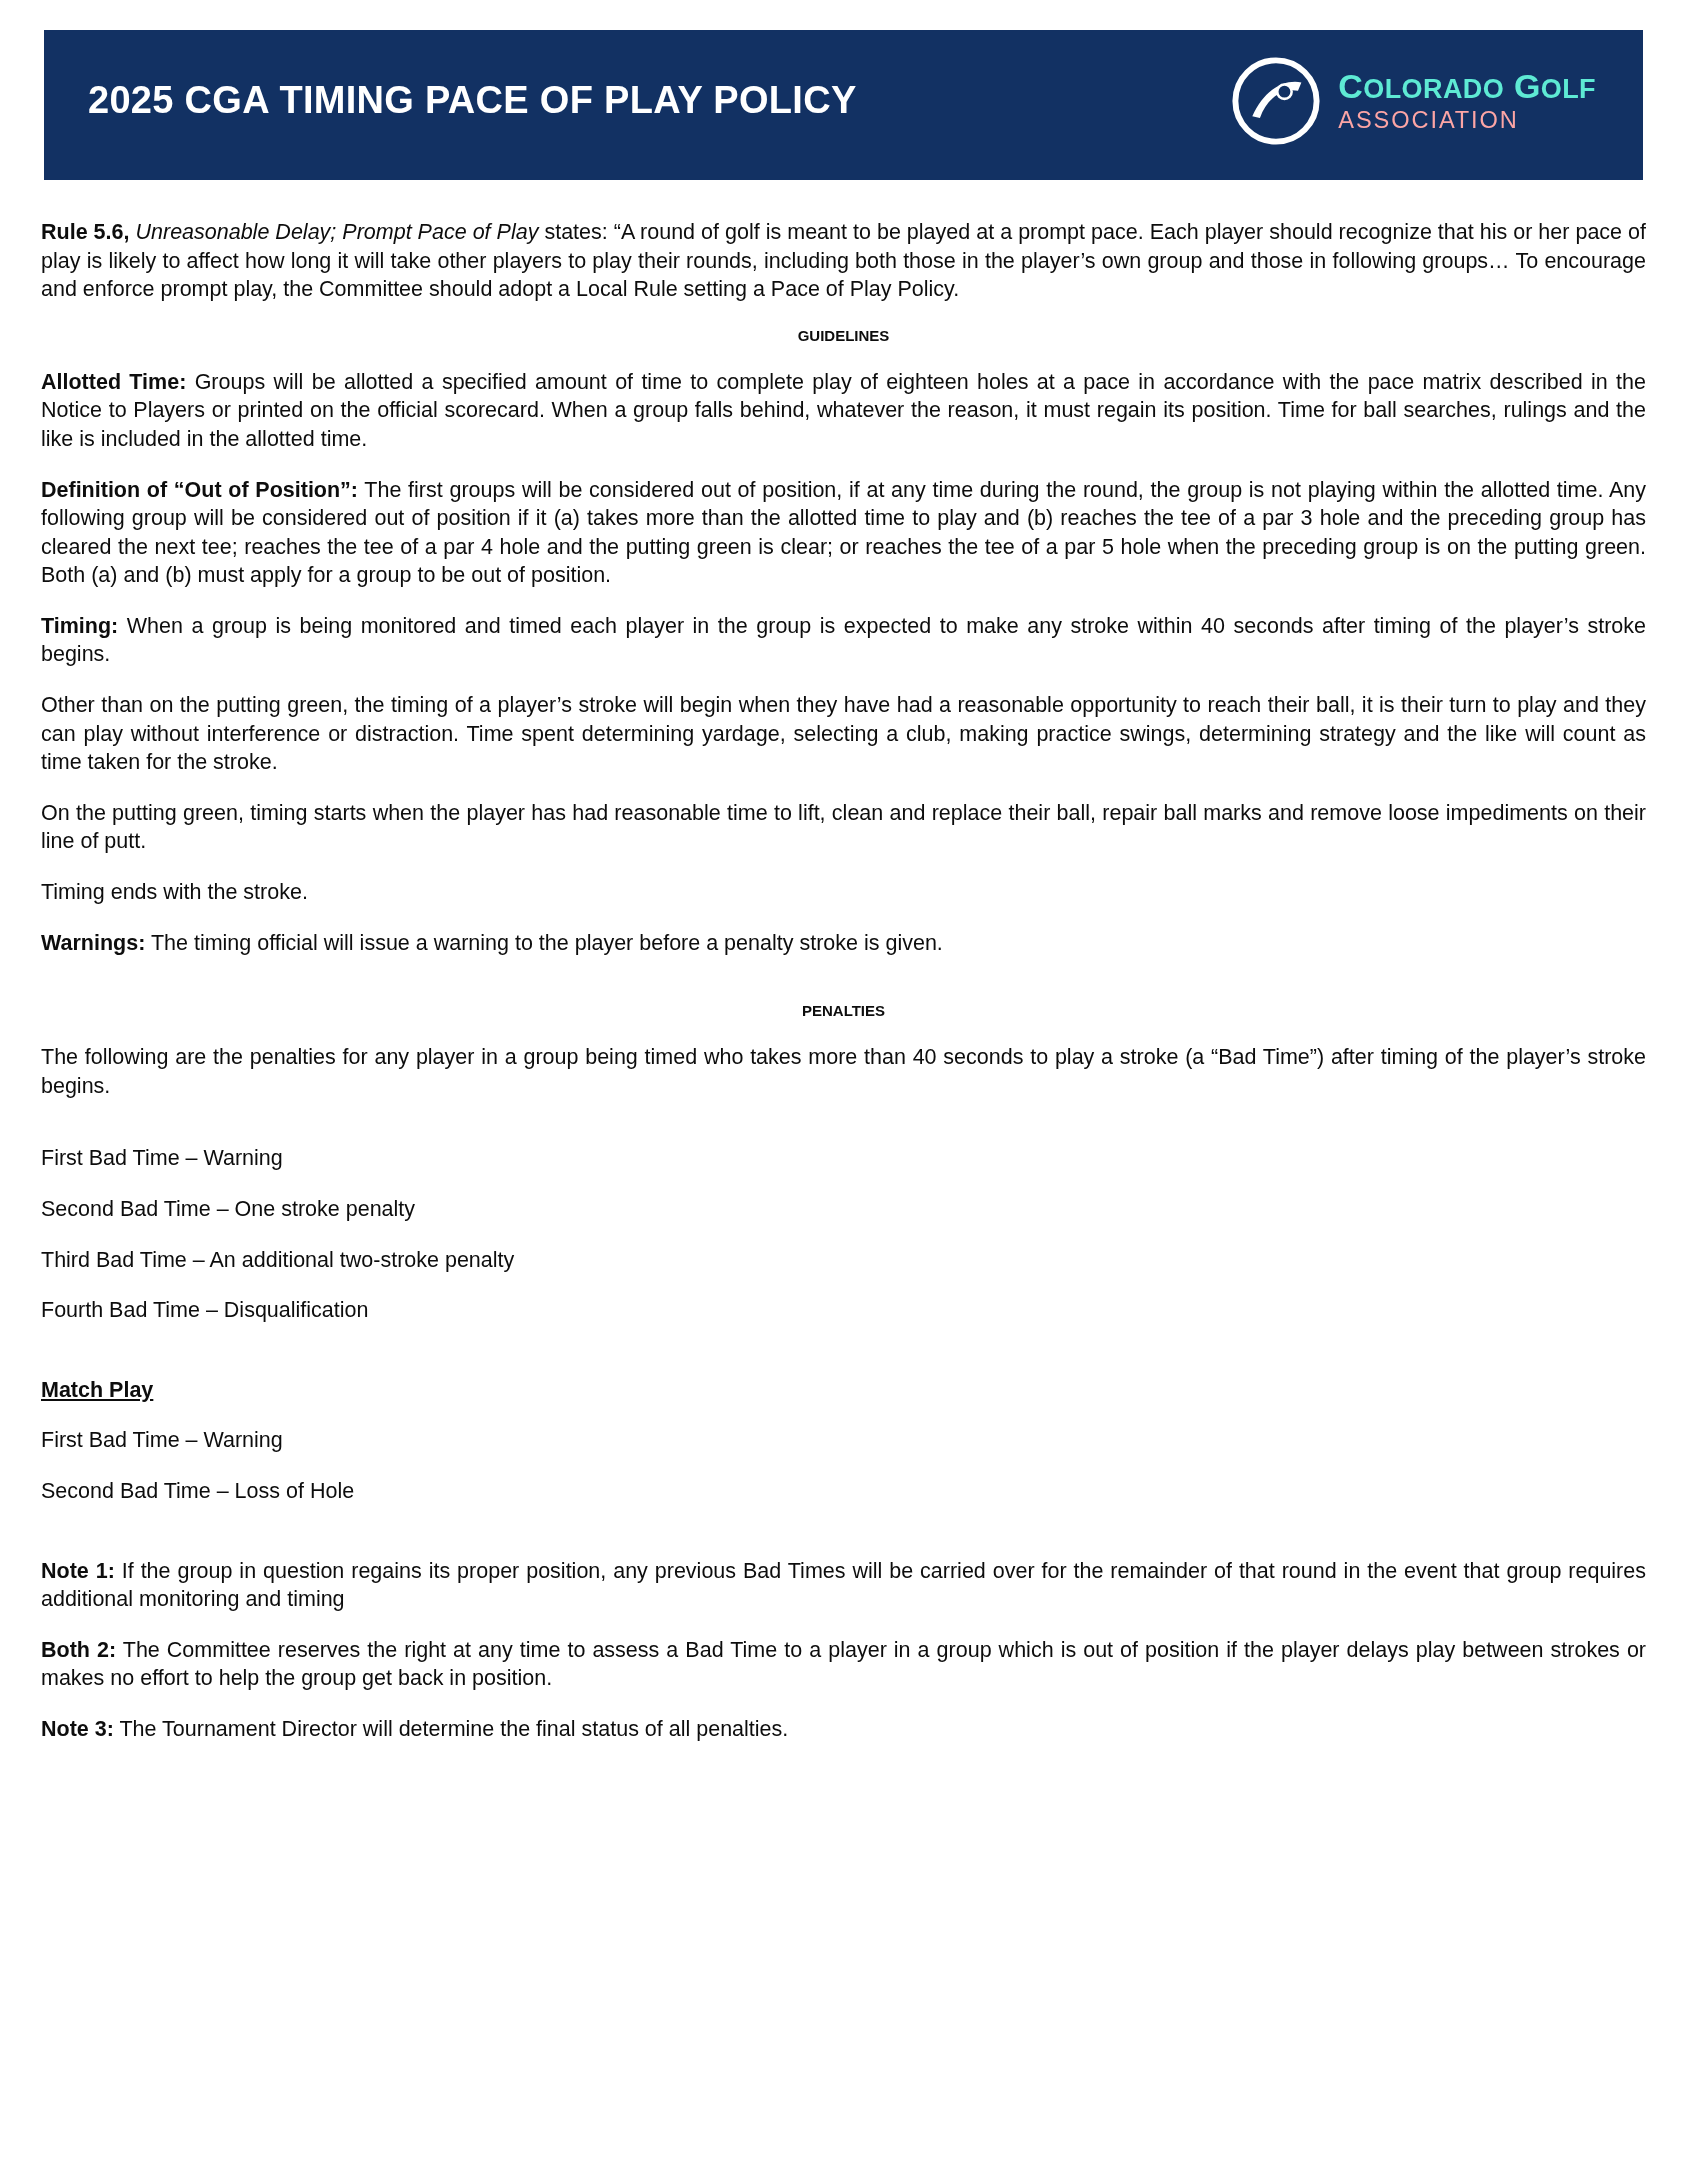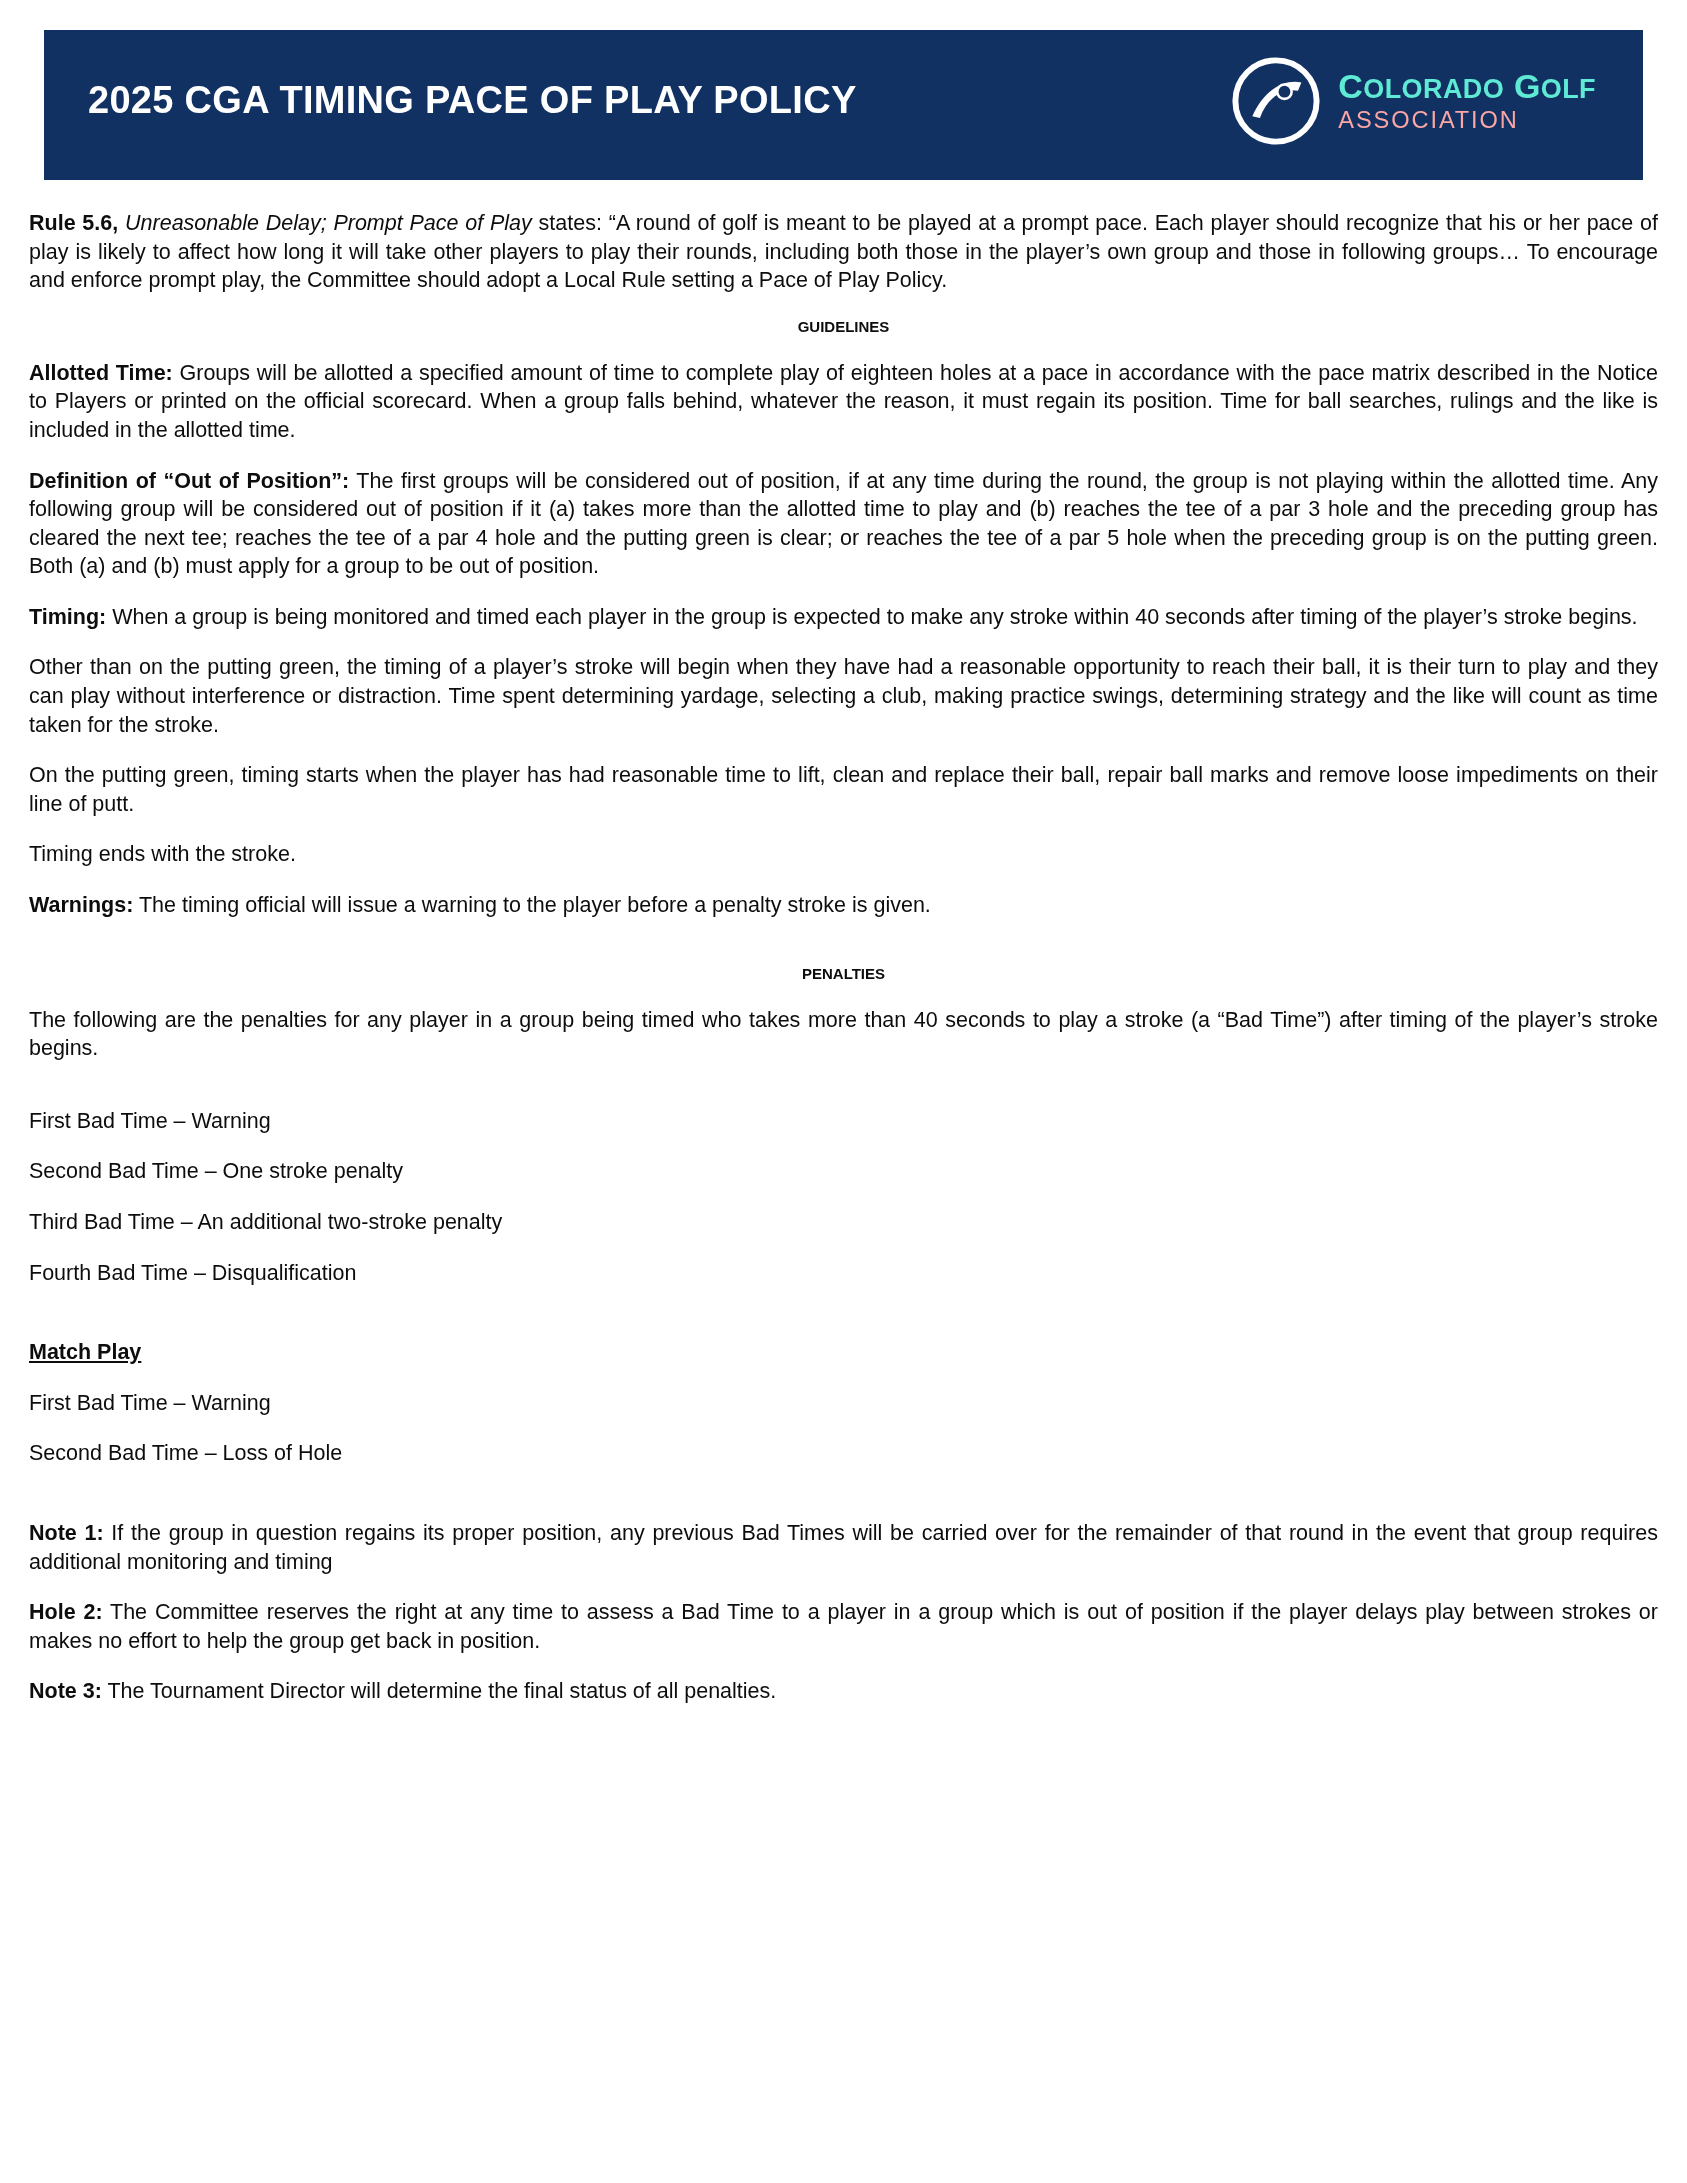--- a/index.html
+++ b/index.html
@@ -71,22 +71,22 @@
   }
   .logo-line2 {
     color: #fca5a5;
     font-size: 23.6px;
     letter-spacing: 1.9px;
     margin-top: 5.9px;
   }
 
   
   .content {
-    margin: 0 29px;
-    padding-top: 29px;
+    margin: 0 41px;
+    padding-top: 38px;
     font-size: 21.5px;
     line-height: 1.33;
     text-align: justify;
   }
   .content p {
     margin: 0 0 22px 0;
   }
   .content p.nojust {
     text-align: left;
   }
@@ -171,19 +171,19 @@
     <div class="gap-md"></div>
 
     <p class="u-head">Match Play</p>
     <p class="list-line">First Bad Time – Warning</p>
     <p class="list-line">Second Bad Time – Loss of Hole</p>
 
     <div class="gap-md"></div>
 
     <p><span class="b">Note 1:</span><span> If the group in question regains its proper position, any previous Bad Times will be carried over for the remainder of that round in the event that group requires additional monitoring and timing</span></p>
 
-    <p><span class="b">Hole 2:</span><span> The Committee reserves the right at any time to assess a Bad Time to a player in a group which is out of position if the player delays play between strokes or makes no effort to help the group get back in position.</span></p>
+    <p><span class="b">Both 2:</span><span> The Committee reserves the right at any time to assess a Bad Time to a player in a group which is out of position if the player delays play between strokes or makes no effort to help the group get back in position.</span></p>
 
     <p class="nojust"><span class="b">Note 3:</span><span> The Tournament Director will determine the final status of all penalties.</span></p>
 
   </div>
 </div>
 
 
 </body></html>

